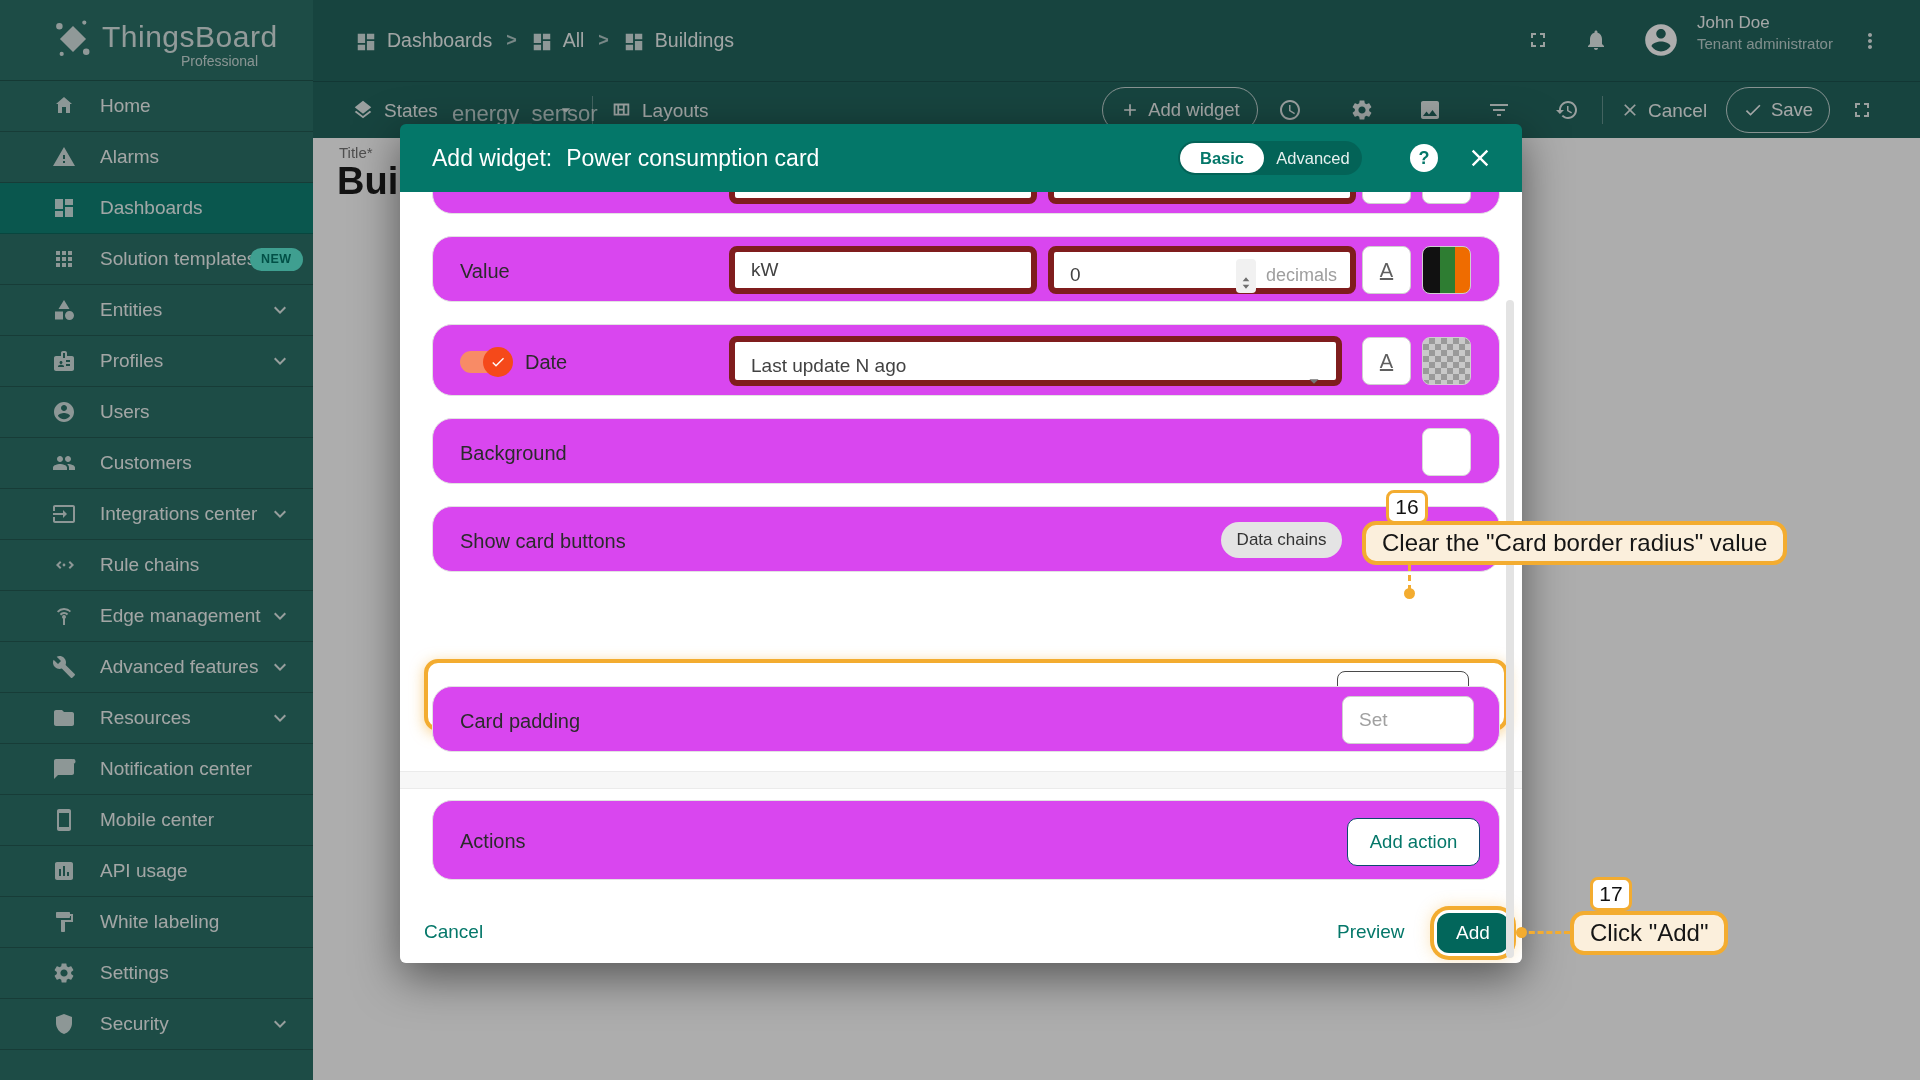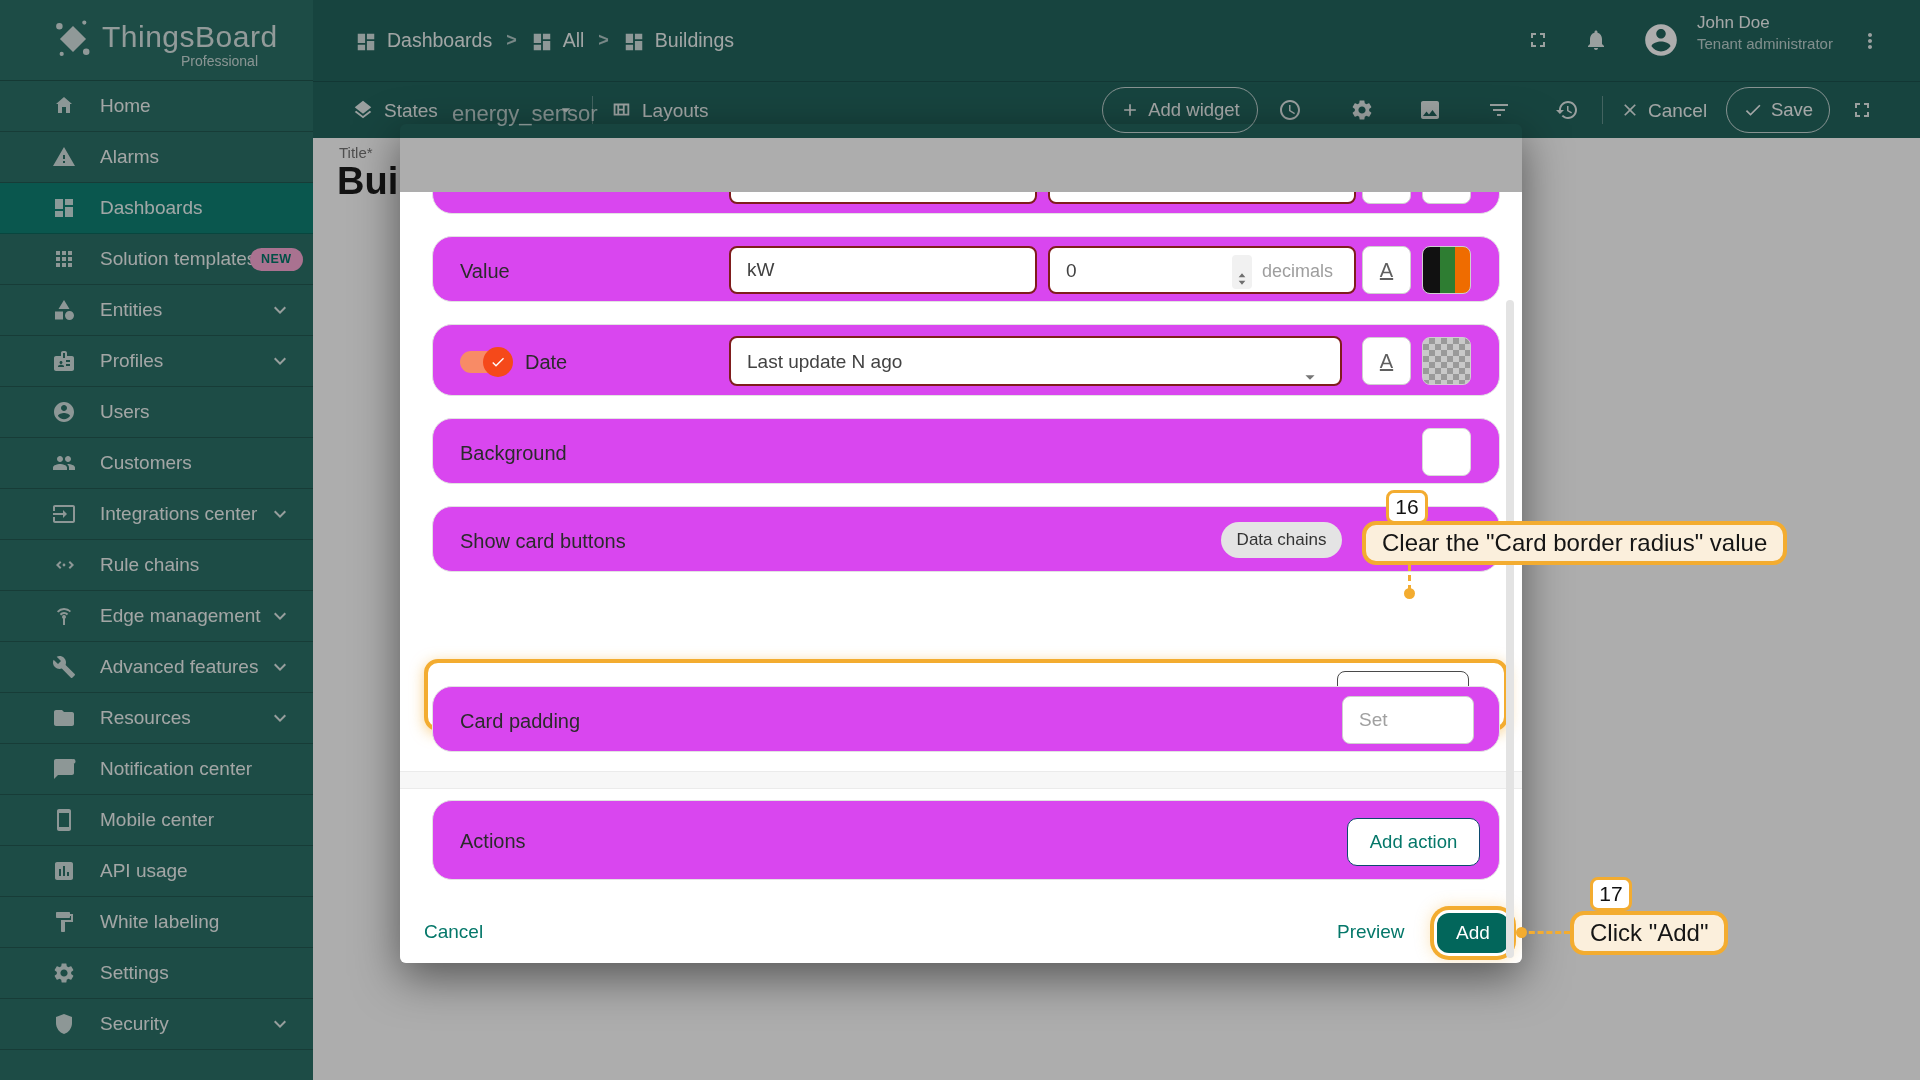--- a/index.html
+++ b/index.html
@@ -21,21 +21,21 @@
   #logo .edition{position:absolute;left:0;top:53px;width:258px;text-align:right;font-size:14px;color:rgba(255,255,255,0.75);}
 
   #sidebar-nav{position:absolute;left:0;top:81px;width:313px;}
   .side-item{position:relative;height:51px;display:flex;align-items:center;
              border-bottom:1px solid rgba(0,0,0,0.2);box-sizing:border-box;cursor:pointer;}
   .side-item.active{background:#0F8173;}
   .side-item .sicon{position:absolute;left:52px;width:24px;height:24px;color:rgba(255,255,255,0.78);}
   .side-item .slabel{position:absolute;left:100px;font-size:19px;color:rgba(255,255,255,0.93);white-space:nowrap;}
   .side-item .schev{position:absolute;left:268px;width:24px;height:24px;color:rgba(255,255,255,0.85);}
   .side-item .sbadge{position:absolute;left:250px;top:14px;height:23px;line-height:23px;padding:0 11px;border-radius:12px;
-             background:#f9a8d4;color:#047769;font-size:12.5px;font-weight:bold;letter-spacing:0.5px;}
+             background:#5eead4;color:#047769;font-size:12.5px;font-weight:bold;letter-spacing:0.5px;}
 
   #breadcrumb{left:355px;top:0;height:81px;display:flex;align-items:center;gap:14px;color:rgba(255,255,255,0.92);}
   #breadcrumb .bc-item{display:flex;align-items:center;gap:10px;font-size:19.5px;cursor:pointer;}
   #breadcrumb .bc-sep{color:rgba(255,255,255,0.65);font-size:18px;font-weight:bold;}
   #breadcrumb .bic{width:22px;height:22px;color:rgba(255,255,255,0.8);}
 
   .tb-ic{width:24px;height:24px;color:rgba(255,255,255,0.88);cursor:pointer;}
   #user-name{left:1697px;top:13px;font-size:17px;color:rgba(255,255,255,0.95);}
   #user-role{left:1697px;top:35px;font-size:15px;color:rgba(255,255,255,0.7);}
 
@@ -65,21 +65,21 @@
   #mode-advanced{flex:1;text-align:center;color:rgba(255,255,255,0.9);font-size:16.5px;cursor:pointer;}
   #help-btn{position:absolute;left:1010px;top:20px;width:28px;height:28px;border-radius:14px;background:#fff;
             color:#047769;font-size:18px;font-weight:bold;text-align:center;line-height:28px;cursor:pointer;}
   #close-btn{position:absolute;left:1066px;top:20px;width:28px;height:28px;color:#fff;cursor:pointer;}
 
   #modal-body{position:absolute;left:0;top:68px;width:1122px;height:771px;background:#fff;
               border-radius:0 0 6px 6px;overflow:hidden;}
   .card{position:absolute;left:32px;width:1068px;background:#d946ef;border:1px solid #e2e2e2;
         border-radius:20px;box-sizing:border-box;}
   .rowlabel{position:absolute;left:27px;font-size:20px;color:#2b2b2b;white-space:nowrap;}
-  .tb-input{position:absolute;background:#fff;border:2px solid #7f1d1d;border-radius:8px;box-sizing:border-box;
+  .tb-input{position:absolute;background:#fff;border:6px solid #7f1d1d;border-radius:8px;box-sizing:border-box;
             font-family:"Liberation Sans",sans-serif;font-size:19px;color:#424242;padding:0 16px;outline:none;}
   .sq-btn{position:absolute;width:49px;height:48px;border:1px solid #cfcfcf;border-radius:8px;box-sizing:border-box;
           background:#fff;display:flex;align-items:center;justify-content:center;cursor:pointer;}
   .fmt-A{font-size:20px;color:#5f5f5f;text-decoration:underline;font-weight:500;}
 
   #chip-data-export{position:absolute;left:788px;top:15px;width:121px;height:36px;border-radius:18px;background:#e4e4e4;
           color:#333;font-size:17px;display:flex;align-items:center;justify-content:center;cursor:pointer;}
 
   .set-input{position:absolute;left:909px;width:132px;height:48px;border-radius:8px;box-sizing:border-box;
              font-family:"Liberation Sans",sans-serif;font-size:19px;padding:0 16px;outline:none;}
@@ -368,20 +368,33 @@
       </svg>
     <span>Save</span>
   </div>
   <span class="abs tb-ic" style="left:1850px;top:98px;"><svg class="ic" width="24" height="24" viewBox="0 0 24 24">
         <path d="M7 14H5v5h5v-2H7v-3zm-2-4h2V7h3V5H5v5zm12 7h-3v2h5v-5h-2v3zM14 5v2h3v3h2V5h-5z"></path>
       </svg></span>
 
   <div id="overlay" class="abs"></div>
 
   <div id="modal" class="abs">
+    <div id="modal-header">
+      <div id="modal-title">
+        <span>Add widget:</span><span class="wname">Power consumption card</span>
+      </div>
+      <div id="mode-toggle">
+        <div id="mode-basic">Basic</div>
+        <div id="mode-advanced">Advanced</div>
+      </div>
+      <div id="help-btn"><span>?</span></div>
+      <span id="close-btn"><svg class="ic" width="28" height="28" viewBox="0 0 24 24">
+            <path d="M19 6.41L17.59 5 12 10.59 6.41 5 5 6.41 10.59 12 5 17.59 6.41 19 12 13.41 17.59 19 19 17.59 13.41 12z"></path>
+          </svg></span>
+    </div>
 
     <div id="modal-body">
 
       <div class="card" style="top:-42px;height:64px;">
         <input class="tb-input" style="left: 296px; top: 5px; width: 308px; height: 48px;">
         <input class="tb-input" style="left: 615px; top: 5px; width: 308px; height: 48px;">
         <div class="sq-btn" style="left:929px;top:5px;"></div>
         <div class="sq-btn" style="left:989px;top:5px;"></div>
       </div>
 

